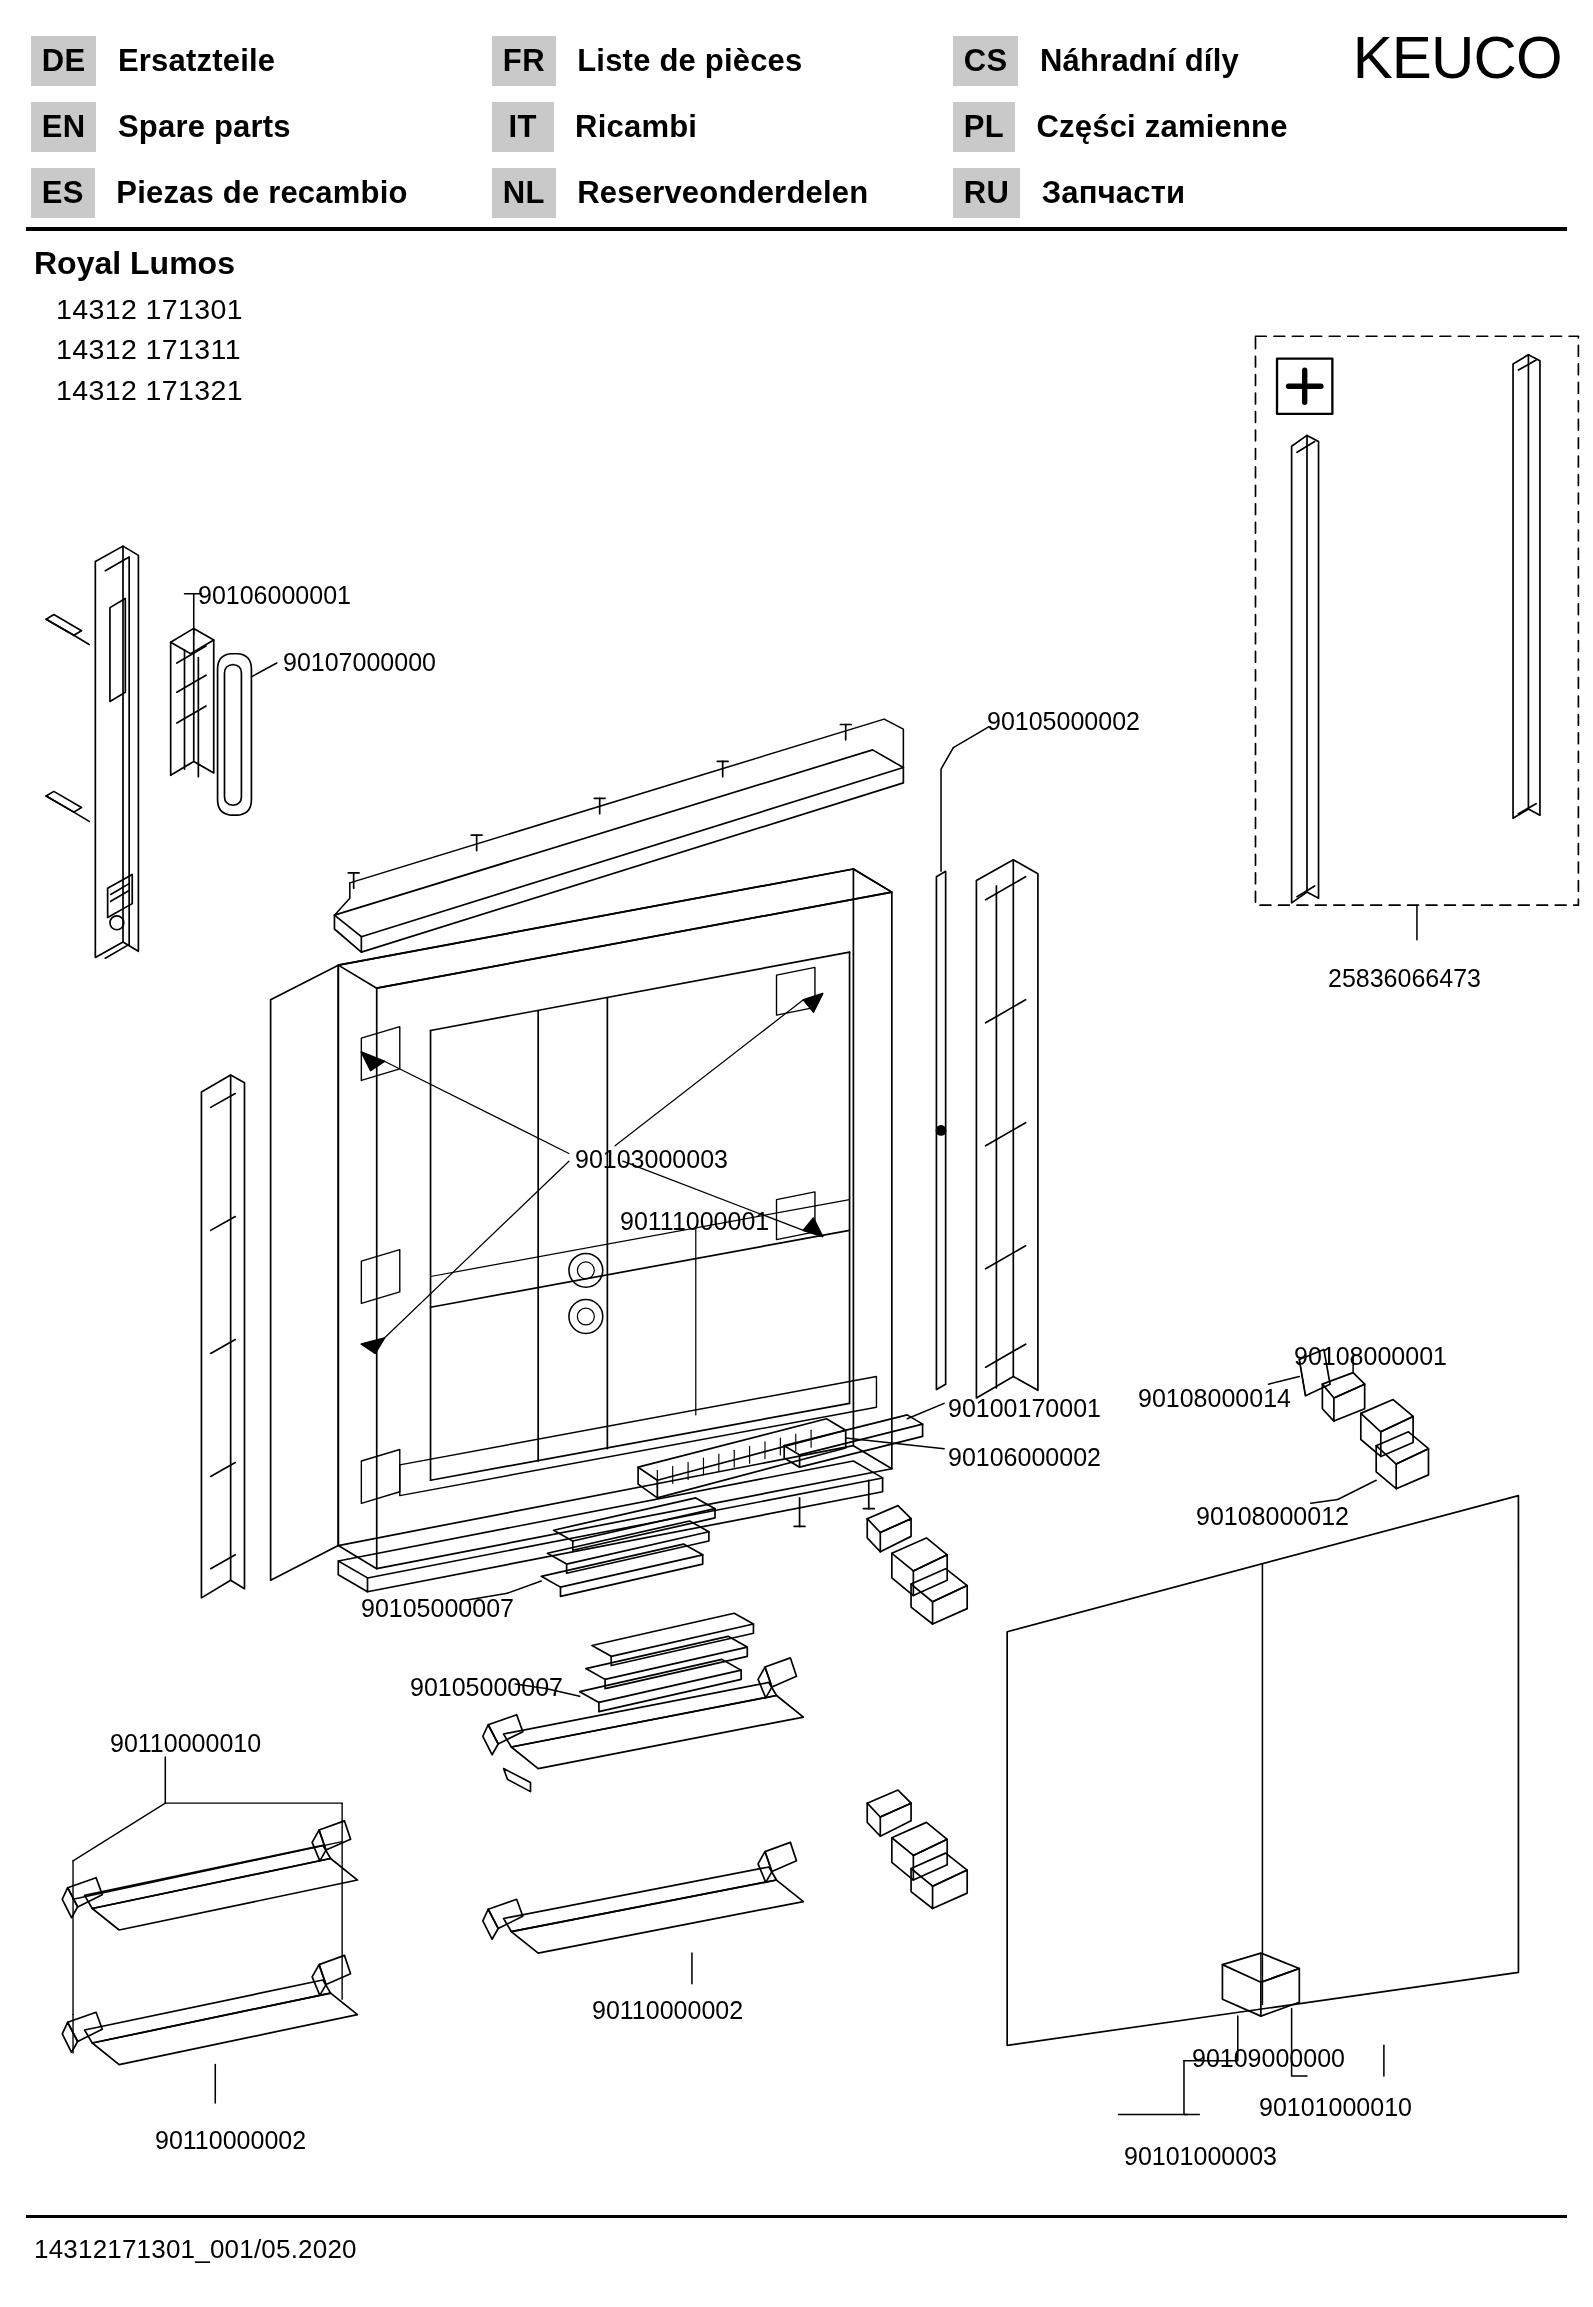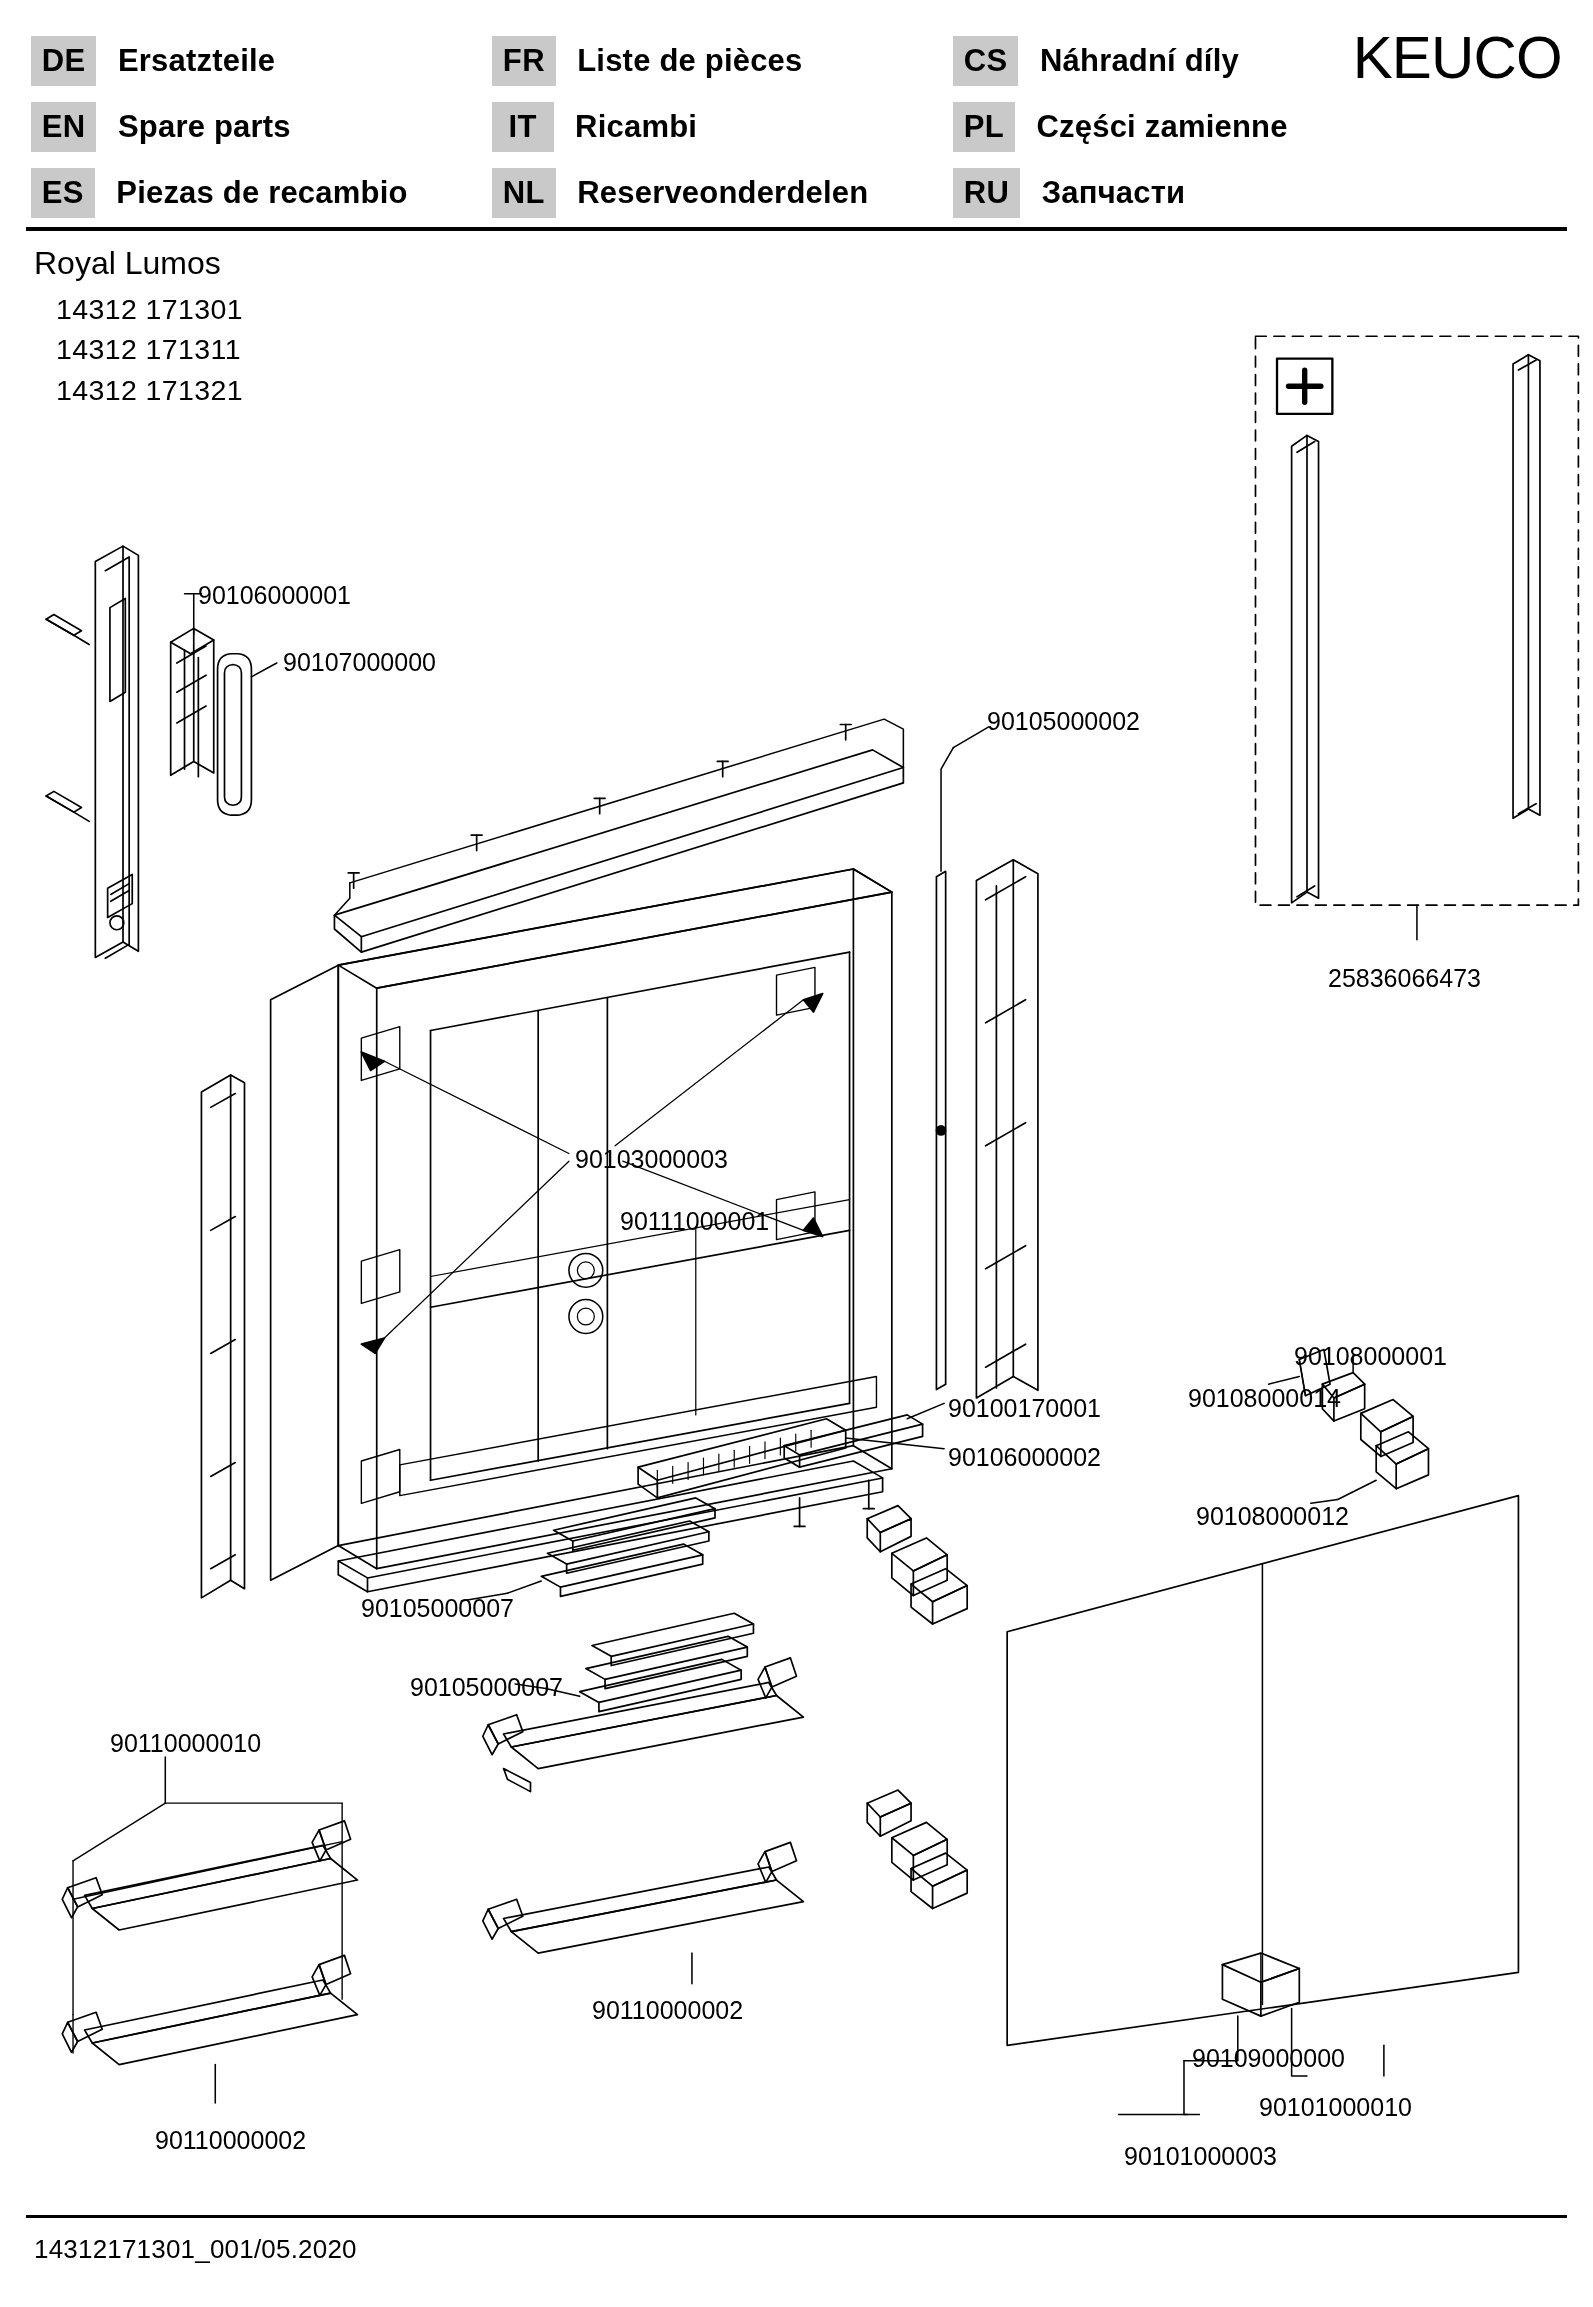--- a/index.html
+++ b/index.html
@@ -86,21 +86,21 @@
   }
 
   
   .title-block {
     position: absolute;
     left: 34px;
     top: 245px;
   }
   .model-title {
     font-size: 32px;
-    font-weight: normal;
+    font-weight: bold;
     margin-bottom: 10.8px;
   }
   .model-no {
     font-size: 28.5px;
     font-weight: normal;
     margin-left: 22px;
     margin-bottom: 7.7px;
     letter-spacing: 0.4px;
   }
 
@@ -474,21 +474,21 @@
   <div>
     <span class="lbl" style="left:198px;  top:581px;">90106000001</span>
     <span class="lbl" style="left:283px;  top:648px;">90107000000</span>
     <span class="lbl" style="left:987px; top:707px;">90105000002</span>
     <span class="lbl" style="left:1328px; top:964px;">25836066473</span>
     <span class="lbl" style="left:575px;  top:1145px;">90103000003</span>
     <span class="lbl" style="left:620px;  top:1207px;">90111000001</span>
     <span class="lbl" style="left:948px; top:1394px;">90100170001</span>
     <span class="lbl" style="left:948px; top:1443px;">90106000002</span>
     <span class="lbl" style="left:1294px; top:1342px;">90108000001</span>
-    <span class="lbl" style="left:1188px; top:1384px;">90108000014</span>
+    <span class="lbl" style="left:1138px; top:1384px;">90108000014</span>
     <span class="lbl" style="left:1196px; top:1502px;">90108000012</span>
     <span class="lbl" style="left:361px;  top:1594px;">90105000007</span>
     <span class="lbl" style="left:410px;  top:1673px;">90105000007</span>
     <span class="lbl" style="left:110px;  top:1729px;">90110000010</span>
     <span class="lbl" style="left:592px;  top:1996px;">90110000002</span>
     <span class="lbl" style="left:155px;  top:2126px;">90110000002</span>
     <span class="lbl" style="left:1192px; top:2044px;">90109000000</span>
     <span class="lbl" style="left:1259px; top:2093px;">90101000010</span>
     <span class="lbl" style="left:1124px; top:2142px;">90101000003</span>
   </div>

